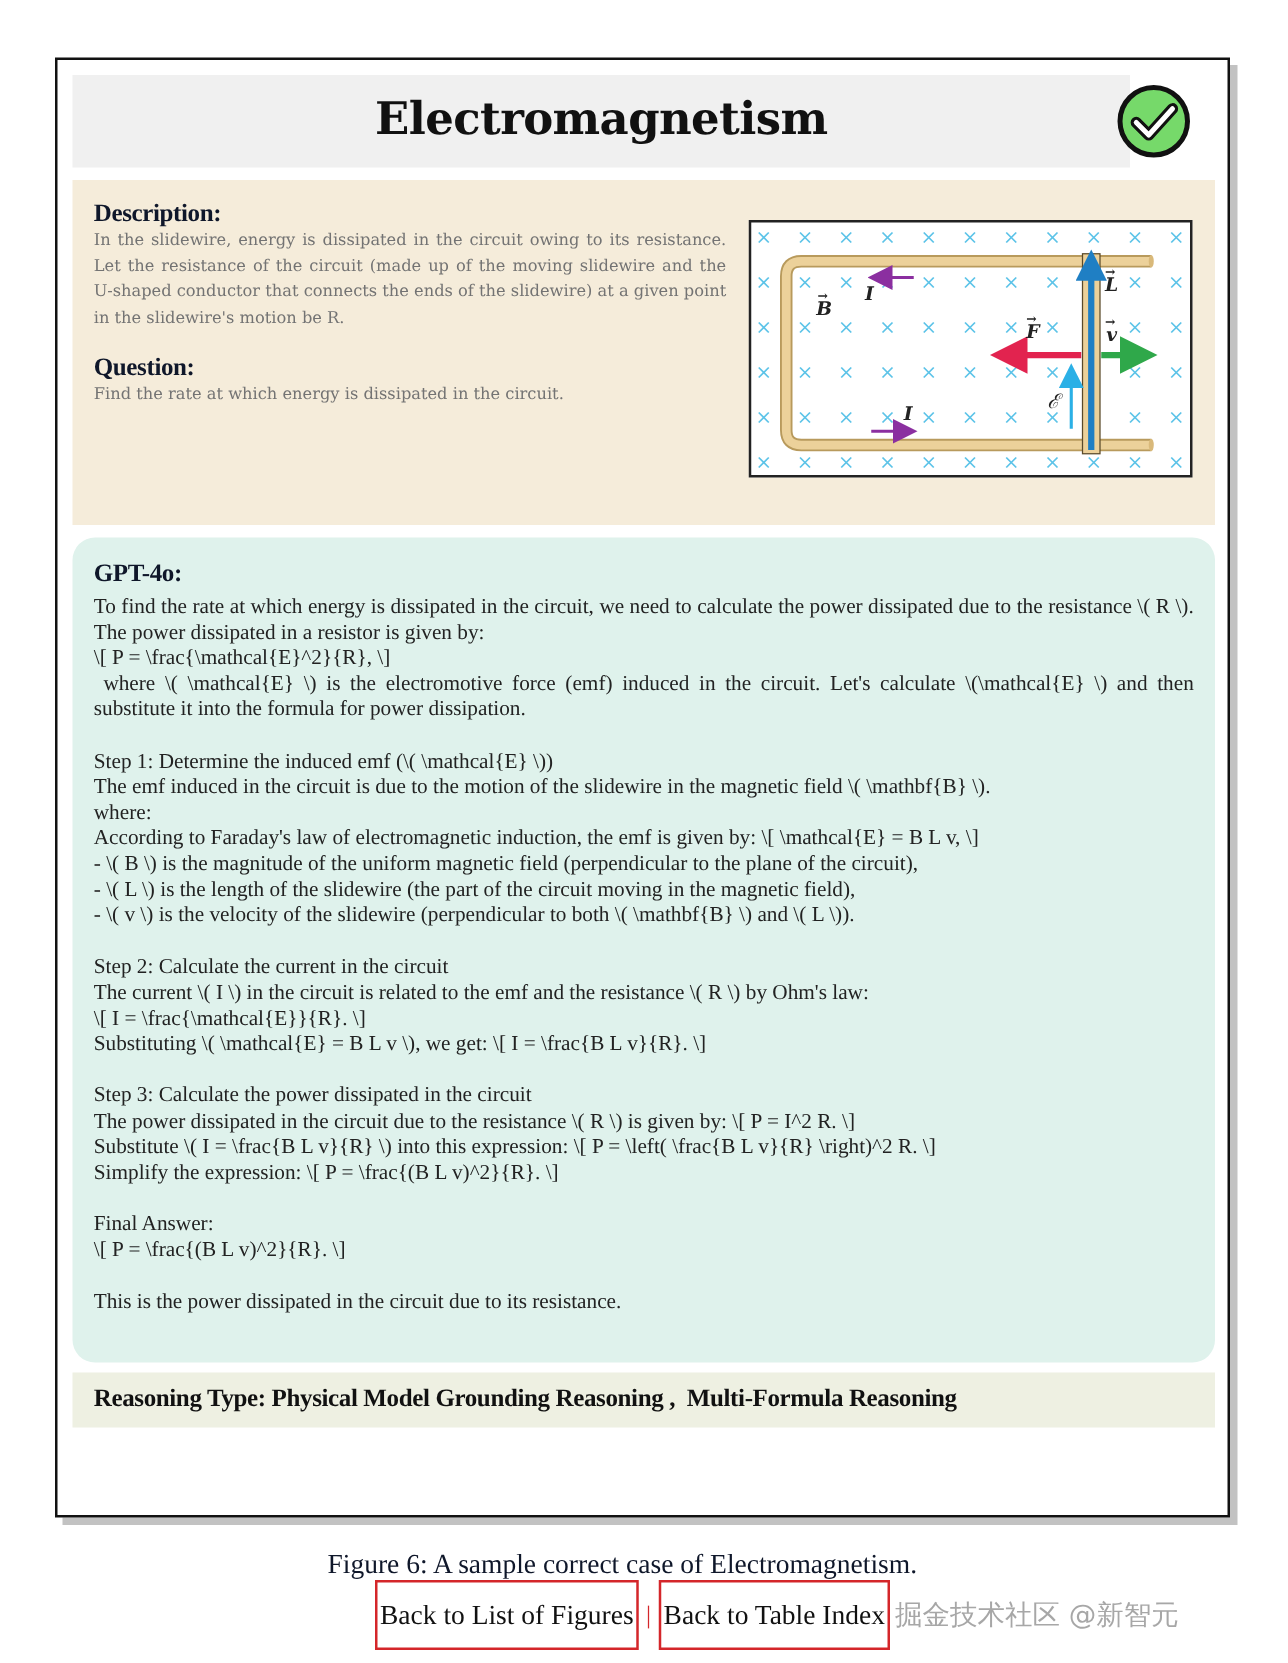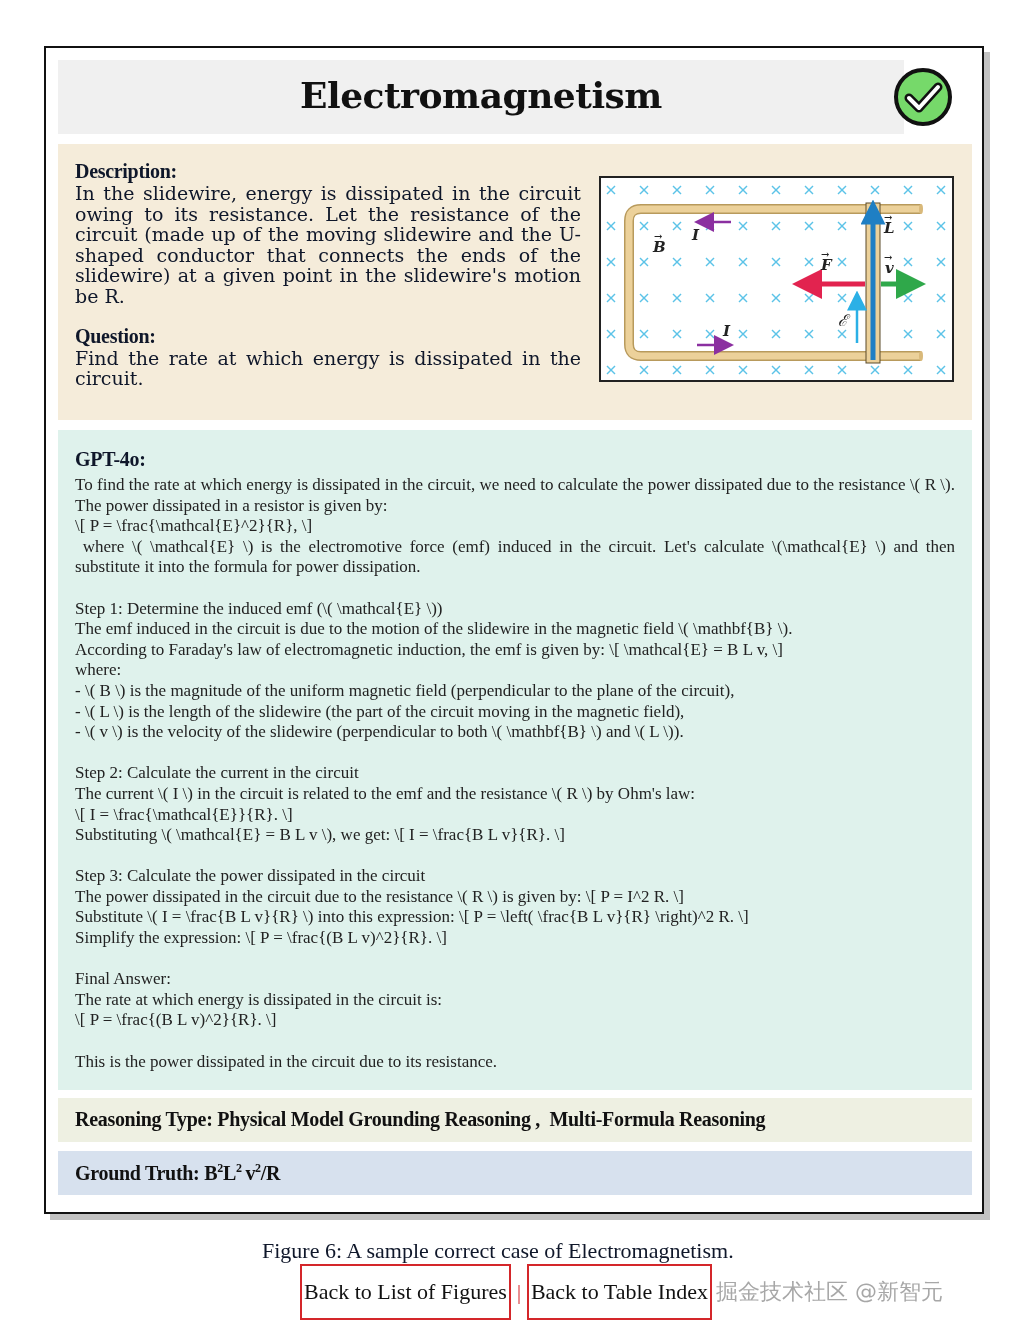--- a/index.html
+++ b/index.html
@@ -3,26 +3,26 @@
 <meta charset="utf-8">
 <style>
   html, body { margin:0; padding:0; background:#ffffff; }
   body { width:1030px; height:1330px; position:relative; overflow:hidden; font-family:"DejaVu Serif", serif; color:#1a1a1a; }
   .card { position:absolute; left:44px; top:46px; width:940px; height:1168px; border:2px solid #111; background:#fff; box-shadow:6px 6px 0 #c2c2c2; box-sizing:border-box; }
   .title-bar { position:absolute; left:12px; top:12px; width:846px; height:74px; background:#f0f0f0; }
   .title { position:absolute; left:0; right:0; top:14px; text-align:center; font-family:"DejaVu Serif", serif; font-weight:bold; font-size:36px; letter-spacing:-0.5px; color:#111; }
   .check { position:absolute; left:835px; top:7px; width:60px; height:60px; }
   .desc-box { position:absolute; left:12px; top:96px; width:914px; height:276px; background:#f5ecda; }
   .label { font-family:"Liberation Serif", serif; font-weight:bold; font-size:20px; color:#0f172a; letter-spacing:-0.3px; }
-  .body-text { font-family:"DejaVu Serif", serif; font-size:19px; line-height:20.6px; color:#0f172a; }
+  .body-text { font-family:"DejaVu Serif", serif; font-size:13px; line-height:20.6px; color:#737373; }
   .desc-col { position:absolute; left:17px; top:16px; width:506px; }
   .desc-col .body-text { text-align:justify; }
   .q-label { margin-top:18px; }
   .figure { position:absolute; left:541px; top:32px; width:355px; height:206px; border:2px solid #222; background:#fff; box-sizing:border-box; }
-  .gpt-box { position:absolute; left:12px; top:382px; width:914px; height:660px; background:#dff2ec; }
+  .gpt-box { position:absolute; left:12px; top:382px; width:914px; height:660px; background:#dff2ec;border-radius:18px; }
   .gpt-inner { position:absolute; left:17px; top:18px; width:880px; }
   .gpt-inner .label { margin-bottom:4px; }
   .gpt-text { font-family:"Liberation Serif", serif; font-size:17px; line-height:20.6px; color:#222; }
   .gpt-text p { margin:0; }
   .gap { height:20.6px; }
   .just { text-align:justify; }
   .rt-box { position:absolute; left:12px; top:1050px; width:914px; height:44px; background:#eef0e2; }
   .gt-box { position:absolute; left:12px; top:1103px; width:914px; height:44px; background:#d7e1ee; }
   .rt-text, .gt-text { position:absolute; left:17px; top:10px; font-family:"Liberation Serif", serif; font-weight:bold; font-size:20px; color:#111; letter-spacing:-0.3px; }
   sup { font-size:12px; }
@@ -179,54 +179,48 @@
   <div class="gpt-box">
     <div class="gpt-inner">
       <div class="label">GPT-4o:</div>
       <div class="gpt-text">
         <p class="just">To find the rate at which energy is dissipated in the circuit, we need to calculate the power dissipated due to the resistance \( R \). The power dissipated in a resistor is given by:</p>
         <p>\[ P = \frac{\mathcal{E}^2}{R}, \]</p>
         <p class="just" style="white-space:pre-wrap;"> where \( \mathcal{E} \) is the electromotive force (emf) induced in the circuit. Let's calculate \(\mathcal{E} \) and then substitute it into the formula for power dissipation.</p>
         <div class="gap"></div>
         <p>Step 1: Determine the induced emf (\( \mathcal{E} \))</p>
         <p>The emf induced in the circuit is due to the motion of the slidewire in the magnetic field \( \mathbf{B} \).</p>
+        <p>where:</p>
         <p>According to Faraday's law of electromagnetic induction, the emf is given by: \[ \mathcal{E} = B L v, \]</p>
-        <p>where:</p>
         <p>- \( B \) is the magnitude of the uniform magnetic field (perpendicular to the plane of the circuit),</p>
         <p>- \( L \) is the length of the slidewire (the part of the circuit moving in the magnetic field),</p>
         <p>- \( v \) is the velocity of the slidewire (perpendicular to both \( \mathbf{B} \) and \( L \)).</p>
         <div class="gap"></div>
         <p>Step 2: Calculate the current in the circuit</p>
         <p>The current \( I \) in the circuit is related to the emf and the resistance \( R \) by Ohm's law:</p>
         <p>\[ I = \frac{\mathcal{E}}{R}. \]</p>
         <p>Substituting \( \mathcal{E} = B L v \), we get: \[ I = \frac{B L v}{R}. \]</p>
         <div class="gap"></div>
         <p>Step 3: Calculate the power dissipated in the circuit</p>
         <p>The power dissipated in the circuit due to the resistance \( R \) is given by: \[ P = I^2 R. \]</p>
         <p>Substitute \( I = \frac{B L v}{R} \) into this expression: \[ P = \left( \frac{B L v}{R} \right)^2 R. \]</p>
         <p>Simplify the expression: \[ P = \frac{(B L v)^2}{R}. \]</p>
         <div class="gap"></div>
         <p>Final Answer:</p>
-        <p>The rate at which energy is dissipated in the circuit is:</p>
         <p>\[ P = \frac{(B L v)^2}{R}. \]</p>
         <div class="gap"></div>
         <p>This is the power dissipated in the circuit due to its resistance.</p>
       </div>
     </div>
   </div>
 
   <div class="rt-box">
     <div class="rt-text" style="white-space:pre;">Reasoning Type: Physical Model Grounding Reasoning ,  Multi-Formula Reasoning</div>
   </div>
 
-  <div class="gt-box">
-    <div class="gt-text">
-      <span style="white-space:pre;">Ground Truth: </span><span>B</span><sup>2</sup><span>L</span><sup>2</sup> <span>v</span><sup>2</sup><span>/R</span>
-    </div>
-  </div>
 </div>
 
 <div class="caption">Figure 6: A sample correct case of Electromagnetism.</div>
 <div class="links">
   <a class="link" href="#">Back to List of Figures</a>
   <span class="sep">|</span>
   <a class="link" href="#">Back to Table Index</a>
   <span class="watermark">掘金技术社区 @新智元</span>
 </div>
 

